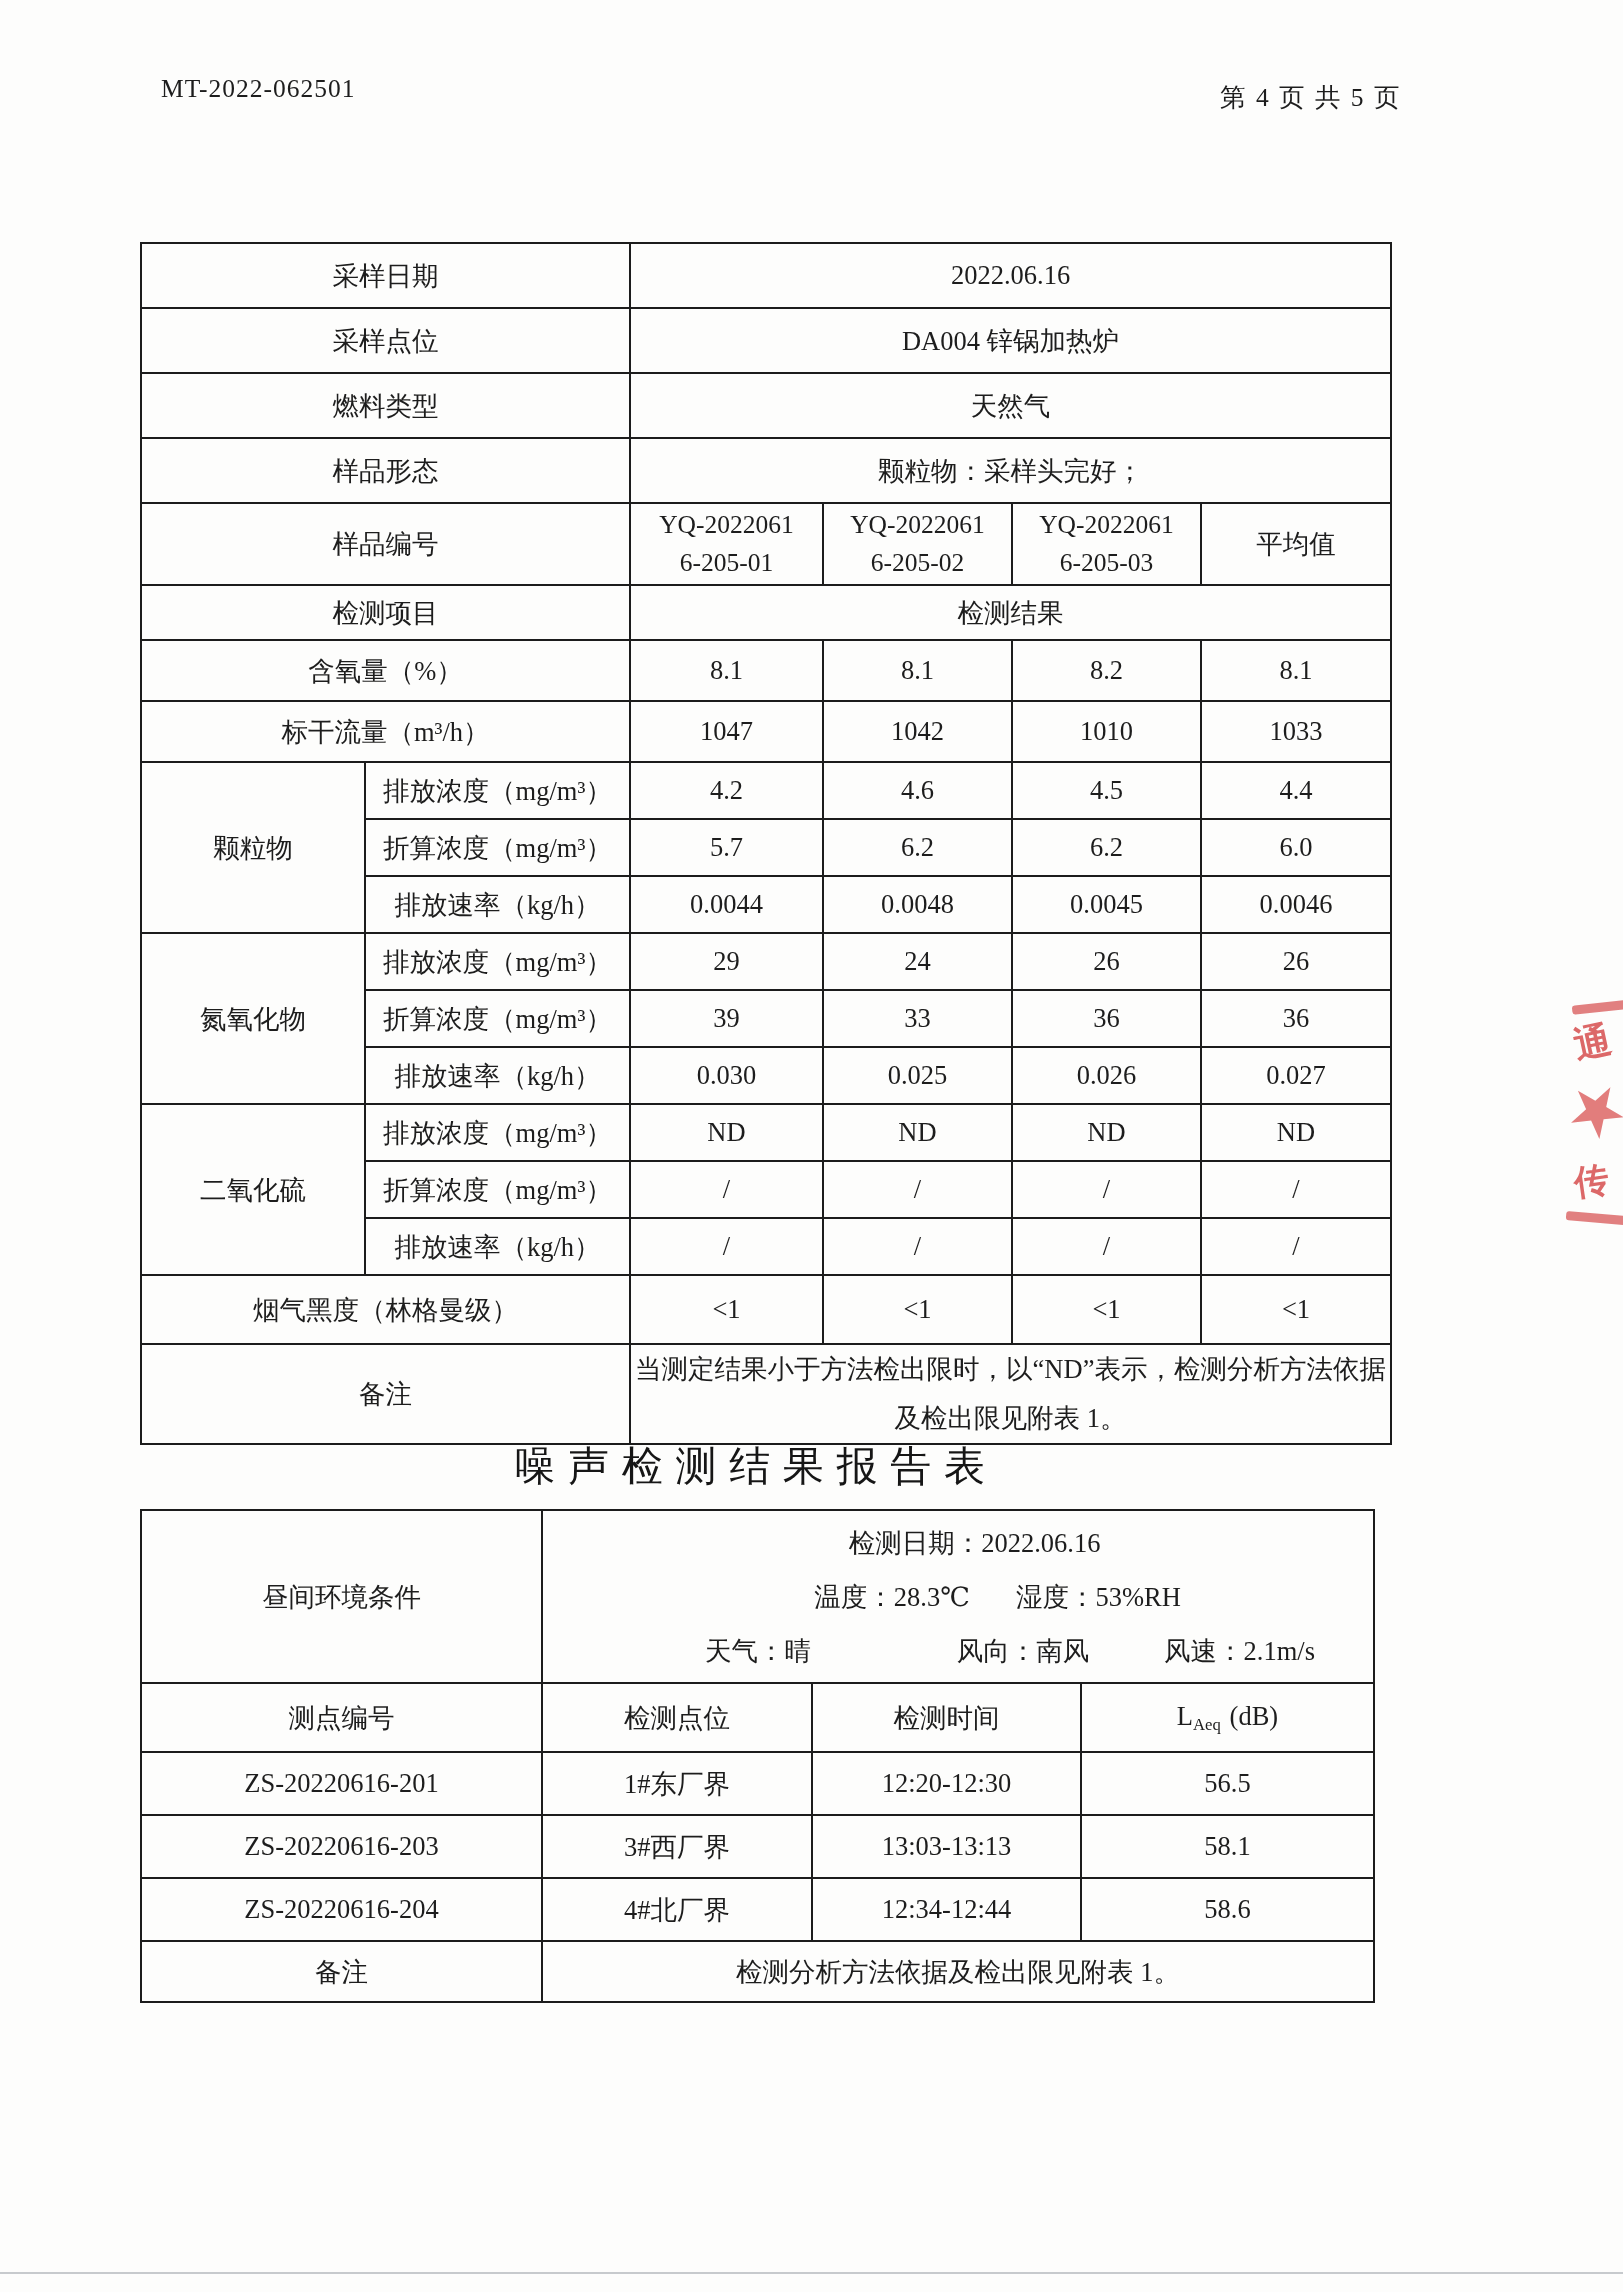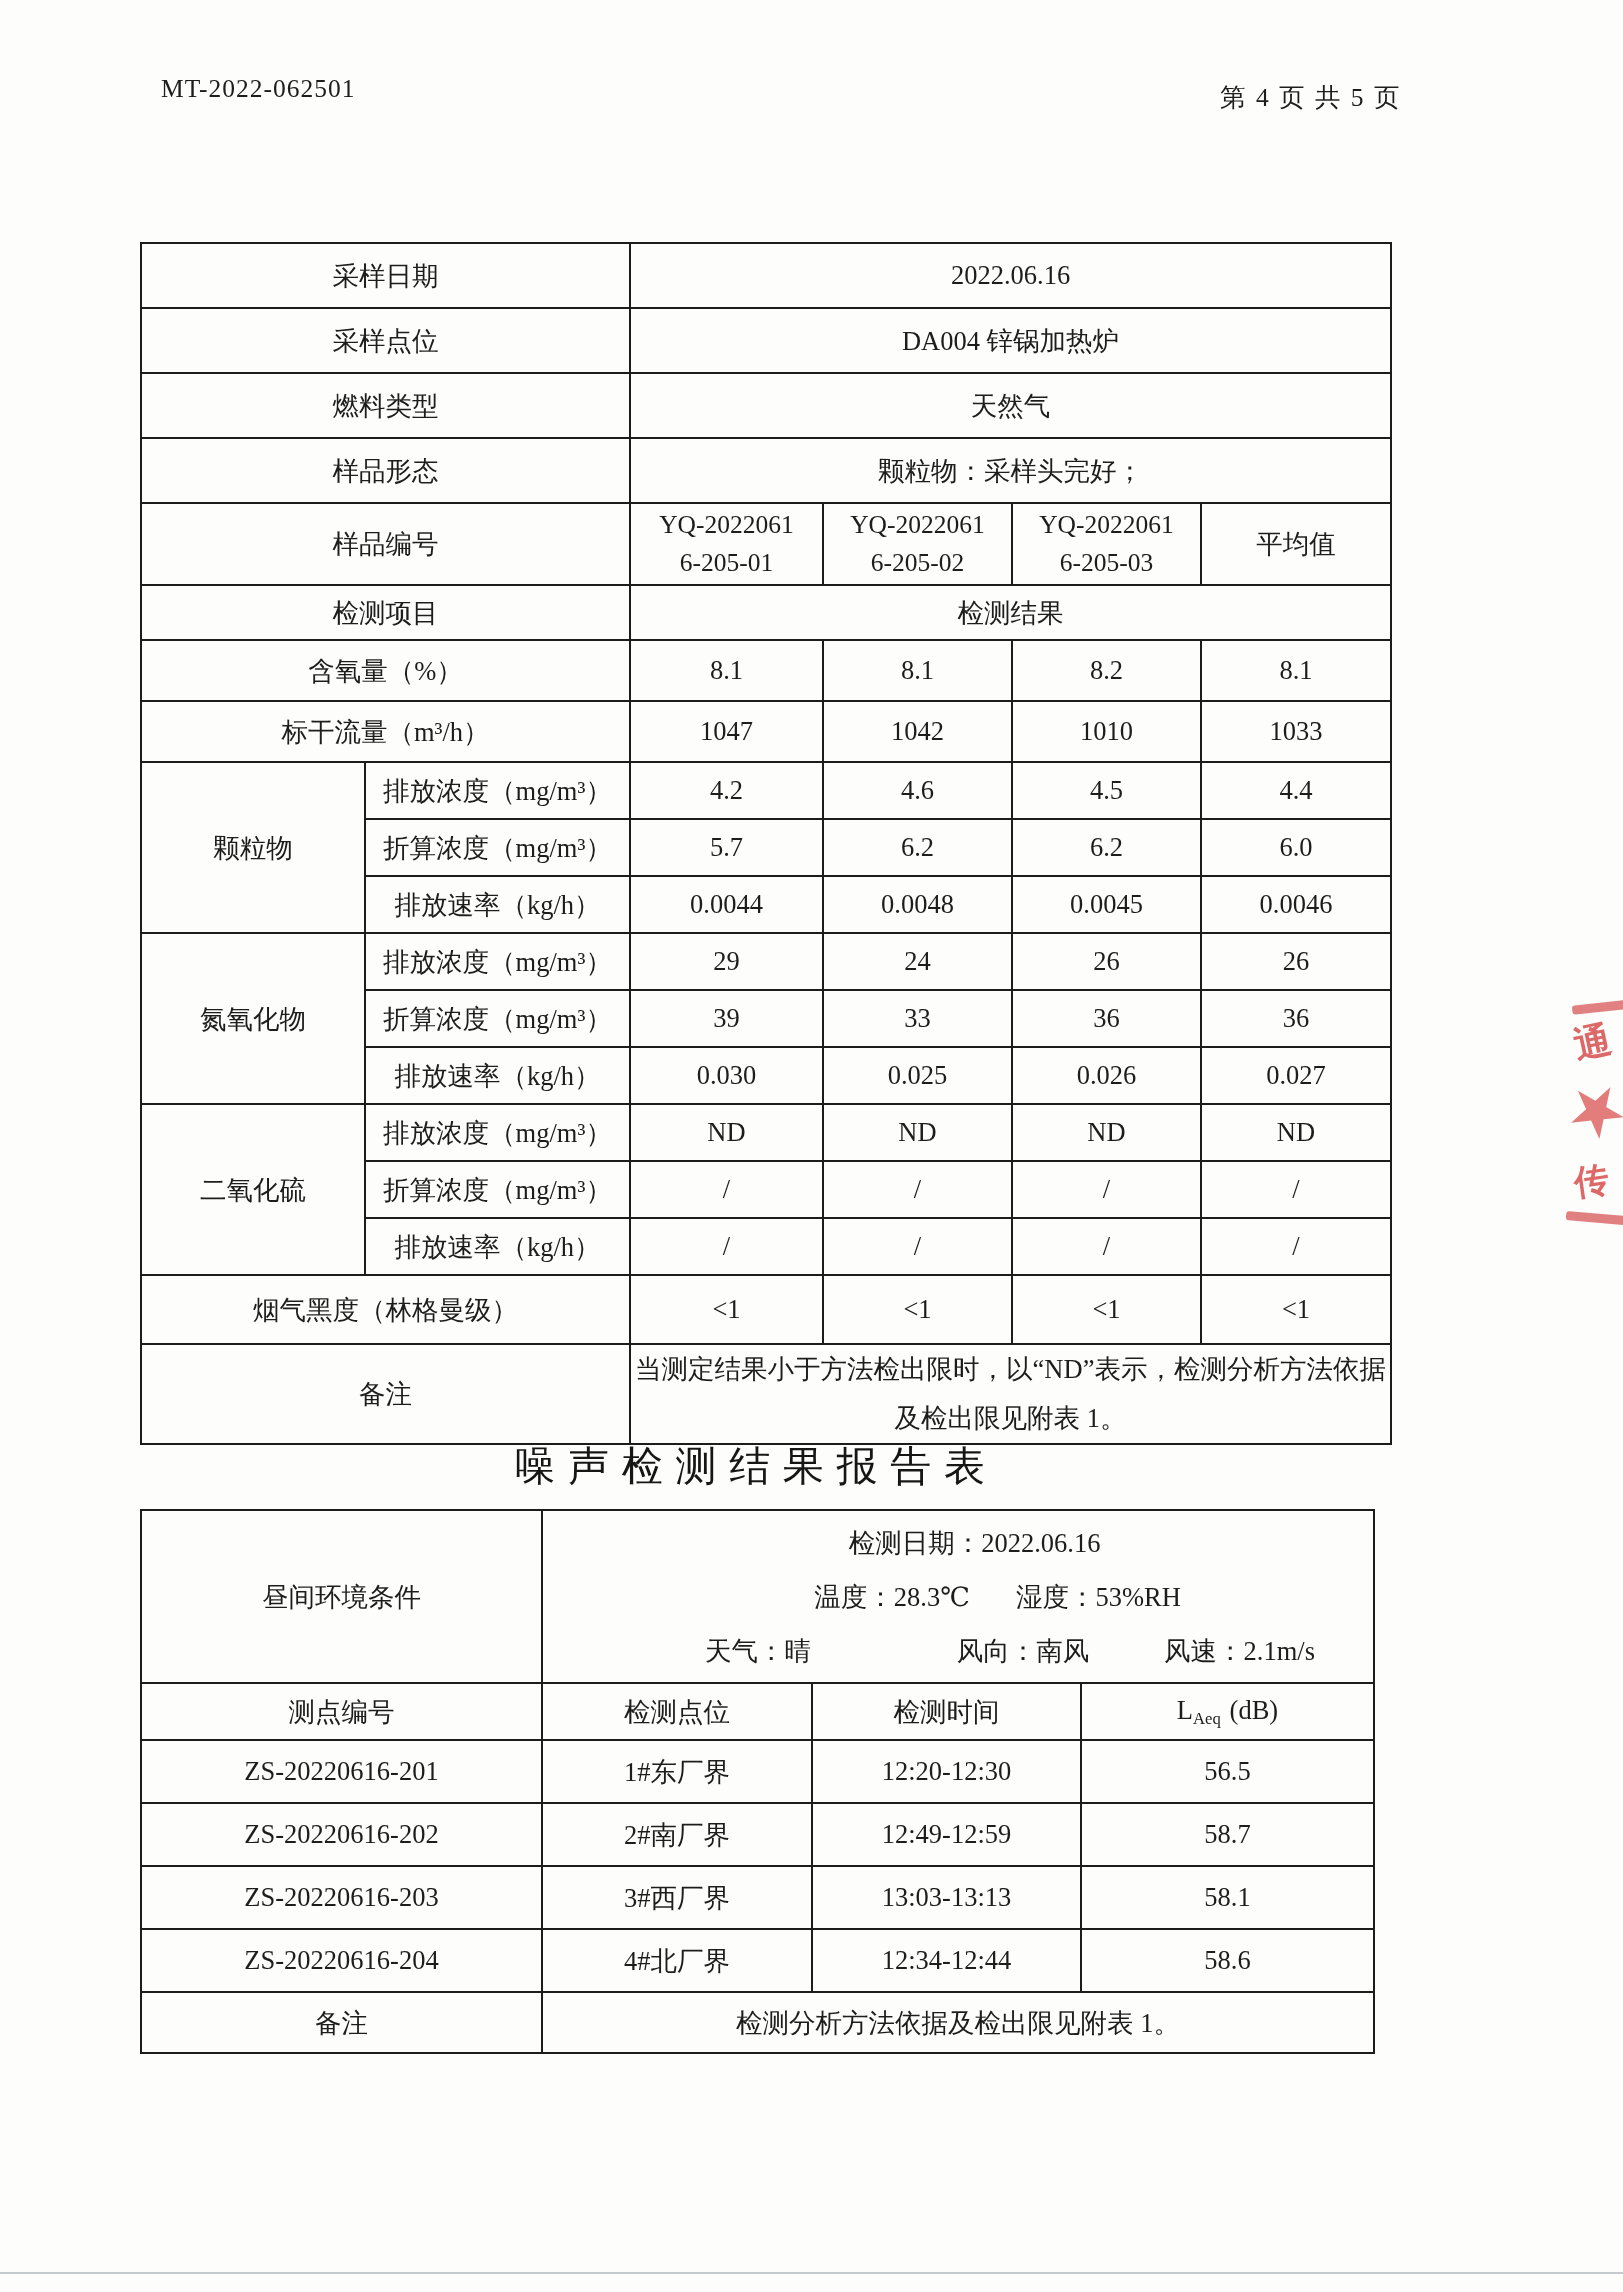--- a/index.html
+++ b/index.html
@@ -209,37 +209,31 @@
           <div class="env-line">检测日期：2022.06.16</div>
           <div class="env-line">
             <span class="env-a">温度：28.3℃</span><span>湿度：53%RH</span>
           </div>
           <div class="env-line">
             <span class="env-a">天气：晴</span><span class="env-b">风向：南风</span><span>风速：2.1m/s</span>
           </div>
         </div>
       </td>
     </tr>
-    <tr style="height:57px">
+    <tr style="height:69px">
       <td>测点编号</td>
       <td>检测点位</td>
       <td>检测时间</td>
       <td><span>L</span><span class="laeq-sub">Aeq</span><span class="laeq-post">(dB)</span></td>
     </tr>
     <tr style="height:63px">
       <td>ZS-20220616-201</td>
       <td>1#东厂界</td>
       <td>12:20-12:30</td>
       <td>56.5</td>
-    </tr>
-    <tr style="height:63px">
-      <td>ZS-20220616-202</td>
-      <td>2#南厂界</td>
-      <td>12:49-12:59</td>
-      <td>58.7</td>
     </tr>
     <tr style="height:63px">
       <td>ZS-20220616-203</td>
       <td>3#西厂界</td>
       <td>13:03-13:13</td>
       <td>58.1</td>
     </tr>
     <tr style="height:63px">
       <td>ZS-20220616-204</td>
       <td>4#北厂界</td>

